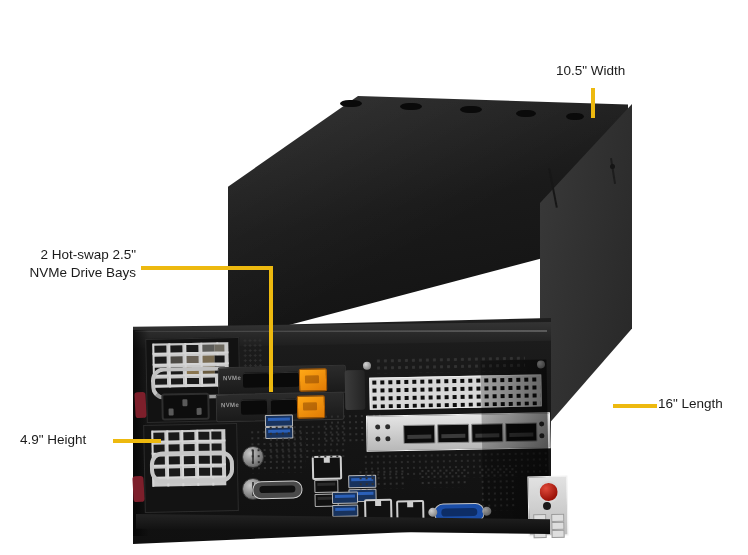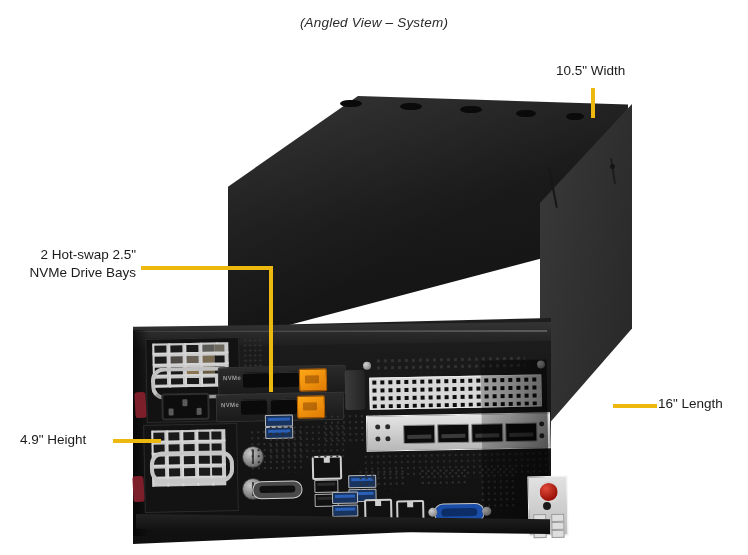--- a/index.html
+++ b/index.html
@@ -374,21 +374,20 @@
       <div class="ctrl-led" style="left:22px;top:37px;"></div>
       <div class="ctrl-led" style="left:4px;top:45px;"></div>
       <div class="ctrl-led" style="left:22px;top:45px;"></div>
       <div class="ctrl-led" style="left:4px;top:53px;"></div>
       <div class="ctrl-led" style="left:22px;top:53px;"></div>
     </div>
 
     <div class="pc" id="rear-bot-rail"></div>
   </div>
 
-  <div class="caption">(Angled View – System)</div>
 
   <div class="lead" id="lead-width"></div>
   <div class="lead" id="lead-nvme-h"></div>
   <div class="lead" id="lead-nvme-v"></div>
   <div class="lead" id="lead-height"></div>
   <div class="lead" id="lead-length"></div>
 
   <div class="callout" id="callout-width">10.5" Width</div>
   <div class="callout" id="callout-nvme">2 Hot-swap 2.5"
 NVMe Drive Bays</div>

